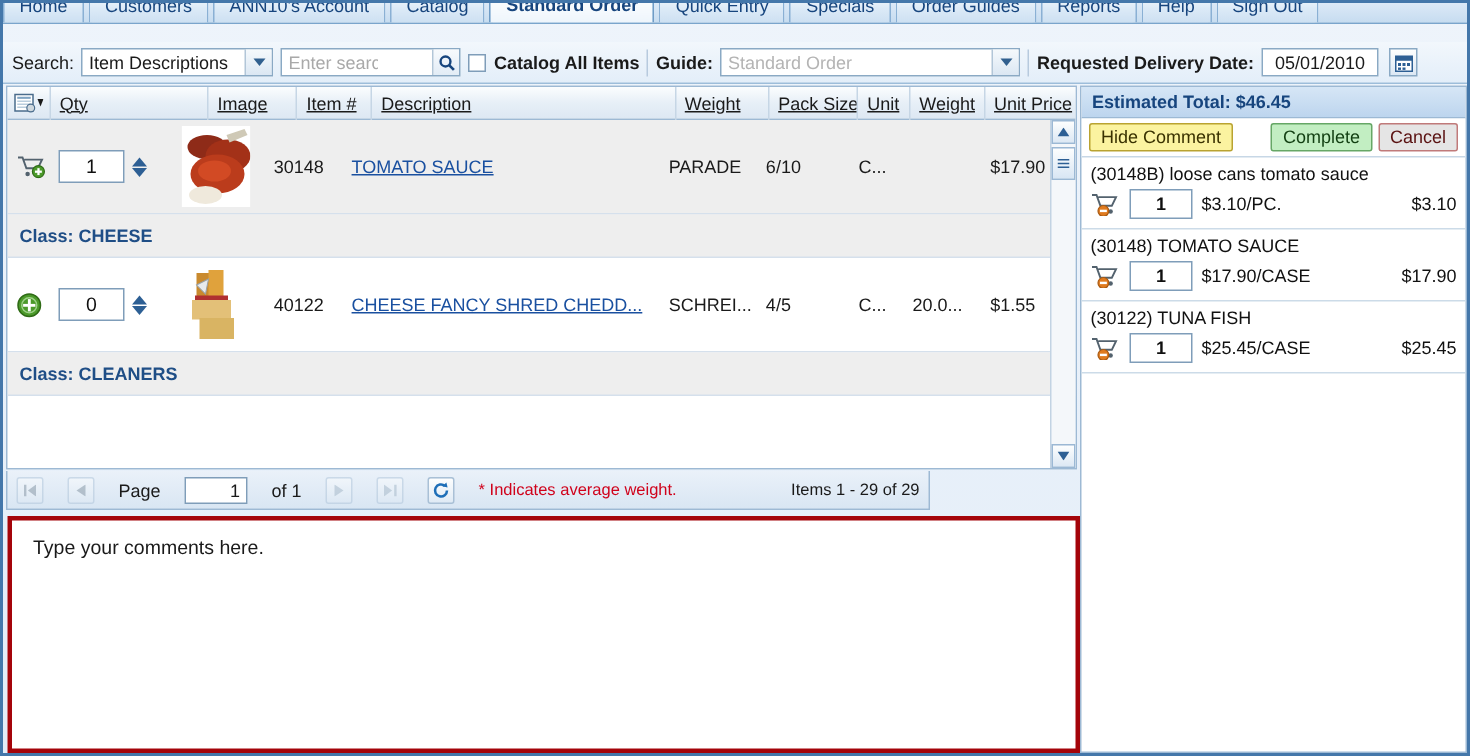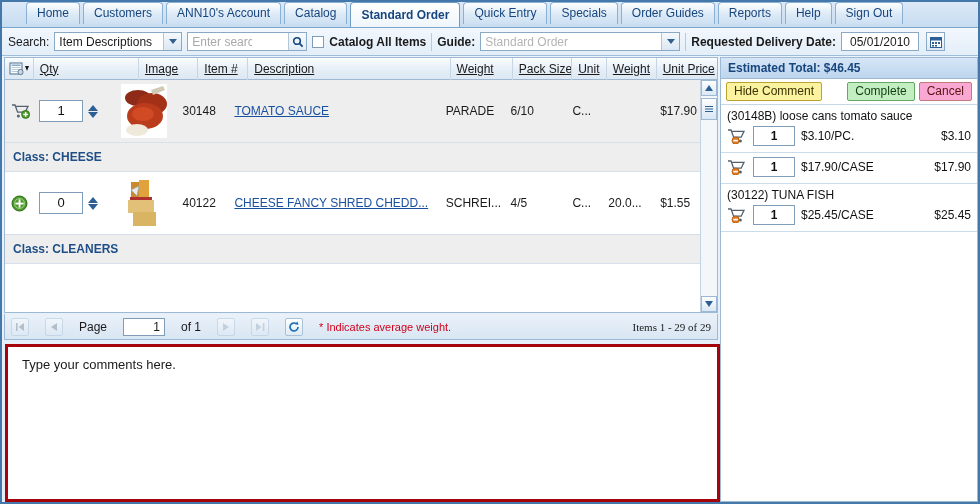--- a/index.html
+++ b/index.html
@@ -13,25 +13,25 @@
   #app{
     position:relative;width:980px;height:504px;
     box-sizing:border-box;
     border:2px solid #4477aa;
     background:linear-gradient(to bottom,#eef4fb 0%,#e3edf8 100%);
     overflow:hidden;
   }
 
   
   #tabstrip{
-    position:absolute;left:0;top:0;width:976px;height:26px;
+    position:absolute;left:0;top:0;width:976px;height:14px;
     background:linear-gradient(to bottom,#dce9f7 0%,#c6dcf0 100%);
     border-bottom:1px solid #7aa5cc;
-    padding-left:24px;box-sizing:border-box;
-    display:flex;align-items:flex-start;gap:3px;
+    padding-left:0;box-sizing:border-box;
+    display:flex;align-items:flex-end;gap:3px;
   }
   .tab{
     height:21px;line-height:21px;
     padding:0 10px;
     border:1px solid #8ab0d4;
     border-bottom:none;
     border-radius:4px 4px 0 0;
     background:linear-gradient(to bottom,#fdfefe 0%,#dceaf7 55%,#cde0f2 100%);
     color:#17457e;font-size:12px;white-space:nowrap;cursor:pointer;
   }
@@ -160,39 +160,39 @@
     border:1px solid #9bb8d4;display:flex;align-items:center;justify-content:center;cursor:pointer;
   }
   .sbthumb{
     position:absolute;left:0;top:18px;width:16px;height:22px;box-sizing:border-box;
     background:linear-gradient(to bottom,#fdfefe,#d8e6f4);
     border:1px solid #9bb8d4;display:flex;align-items:center;justify-content:center;cursor:pointer;
   }
 
   
   #pager{
-    position:absolute;left:2px;top:312px;width:714px;height:26px;
+    position:absolute;left:2px;top:312px;width:616px;height:26px;
     box-sizing:border-box;
     background:linear-gradient(to bottom,#eaf1f9,#d9e6f3);
     border:1px solid #9db9d4;border-top:none;
     display:flex;align-items:center;padding:0 6px;gap:16px;font-size:12px;
   }
   .pgbtn{
     width:18px;height:18px;box-sizing:border-box;
     border:1px solid #a9c0d6;border-radius:2px;
     background:linear-gradient(to bottom,#fdfefe,#dfeaf5);
     display:flex;align-items:center;justify-content:center;cursor:pointer;
   }
   .pgbtn.dis{opacity:.45;}
   #page-input{
     width:42px;height:18px;box-sizing:border-box;border:1px solid #7f9db9;
     background:#fff;text-align:right;padding-right:4px;line-height:16px;
   }
   #avg-note{color:#d0021b;font-size:11px;}
-  #items-count{margin-left:auto;font-size:11px;color:#1a1a1a;font-family:Liberation Serif, serif;}
+  #items-count{margin-left:auto;font-size:11px;color:#1a1a1a;}
 
   
   #comment{
     position:absolute;left:3px;top:342px;width:715px;height:158px;
     box-sizing:border-box;
     border:3px solid #a4040a;background:#ffffff;
     padding:10px 0 0 14px;font-size:13px;color:#1a1a1a;
     overflow:hidden;
   }
 
@@ -212,21 +212,21 @@
     height:26px;display:flex;align-items:center;
     padding:3px 5px;gap:4px;box-sizing:border-box;
     background:#ffffff;border-bottom:1px solid #c7d7e6;
   }
   .cbtn{
     height:19px;line-height:17px;box-sizing:border-box;
     padding:0 7px;font-size:12px;border-radius:2px;cursor:pointer;white-space:nowrap;
   }
   #btn-hide-comment{border:1px solid #b9a331;background:#fbf3a0;color:#3a3200;}
   #btn-complete{border:1px solid #66a766;background:#c2eec2;color:#123f12;margin-left:auto;}
-  #btn-cancel{border:1px solid #c07a7a;background:#f9a8d4;color:#5a1212;}
+  #btn-cancel{border:1px solid #c07a7a;background:#e5e5e5;color:#5a1212;}
   .cartrow{
     border-bottom:1px solid #ccdbe8;padding:4px 6px 6px 6px;box-sizing:border-box;
   }
   .cartname{font-size:12px;color:#111;margin-bottom:3px;white-space:nowrap;overflow:hidden;}
   .cartline{display:flex;align-items:center;gap:6px;}
   .cartqty{
     width:42px;height:20px;box-sizing:border-box;border:1px solid #7f9db9;background:#fff;
     text-align:center;line-height:18px;font-size:12px;font-weight:bold;color:#101010;
   }
   .cartunit{font-size:12px;color:#111;}
@@ -477,20 +477,21 @@
                 <circle cx="8.6" cy="12.6" r="3.6" fill="#e07b1f" stroke="#a95a12" stroke-width="0.8"></circle>
                 <rect x="6.3" y="11.8" width="4.6" height="1.6" fill="#fff"></rect>
               </svg>
             </span>
             <div class="cartqty">1</div>
             <span class="cartunit">$3.10/PC.</span>
             <span class="cartext">$3.10</span>
           </div>
         </div>
         <div class="cartrow">
+          <div class="cartname">(30148) TOMATO SAUCE</div>
           <div class="cartline">
             <span style="width: 20px; height: 17px; display: inline-flex; align-items: center; flex: 0 0 auto; cursor: pointer;">
               <svg width="19" height="16" viewBox="0 0 19 16">
                 <path d="M1 2h3l2.6 7.2h7.6L17 3.4 5.2 3.4" fill="none" stroke="#53626e" stroke-width="1.3"></path>
                 <circle cx="7.4" cy="13" r="1.5" fill="#53626e"></circle>
                 <circle cx="13.4" cy="13" r="1.5" fill="#53626e"></circle>
                 <circle cx="8.6" cy="12.6" r="3.6" fill="#e07b1f" stroke="#a95a12" stroke-width="0.8"></circle>
                 <rect x="6.3" y="11.8" width="4.6" height="1.6" fill="#fff"></rect>
               </svg>
             </span>

